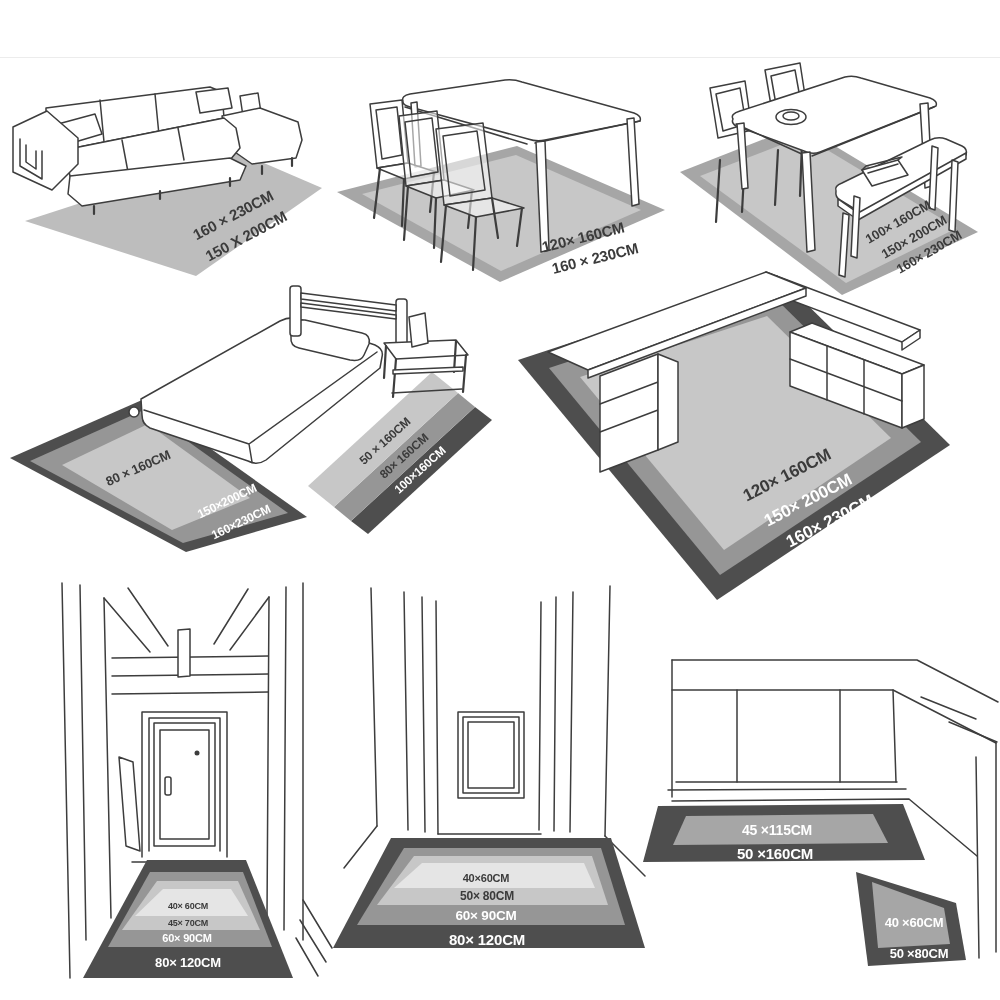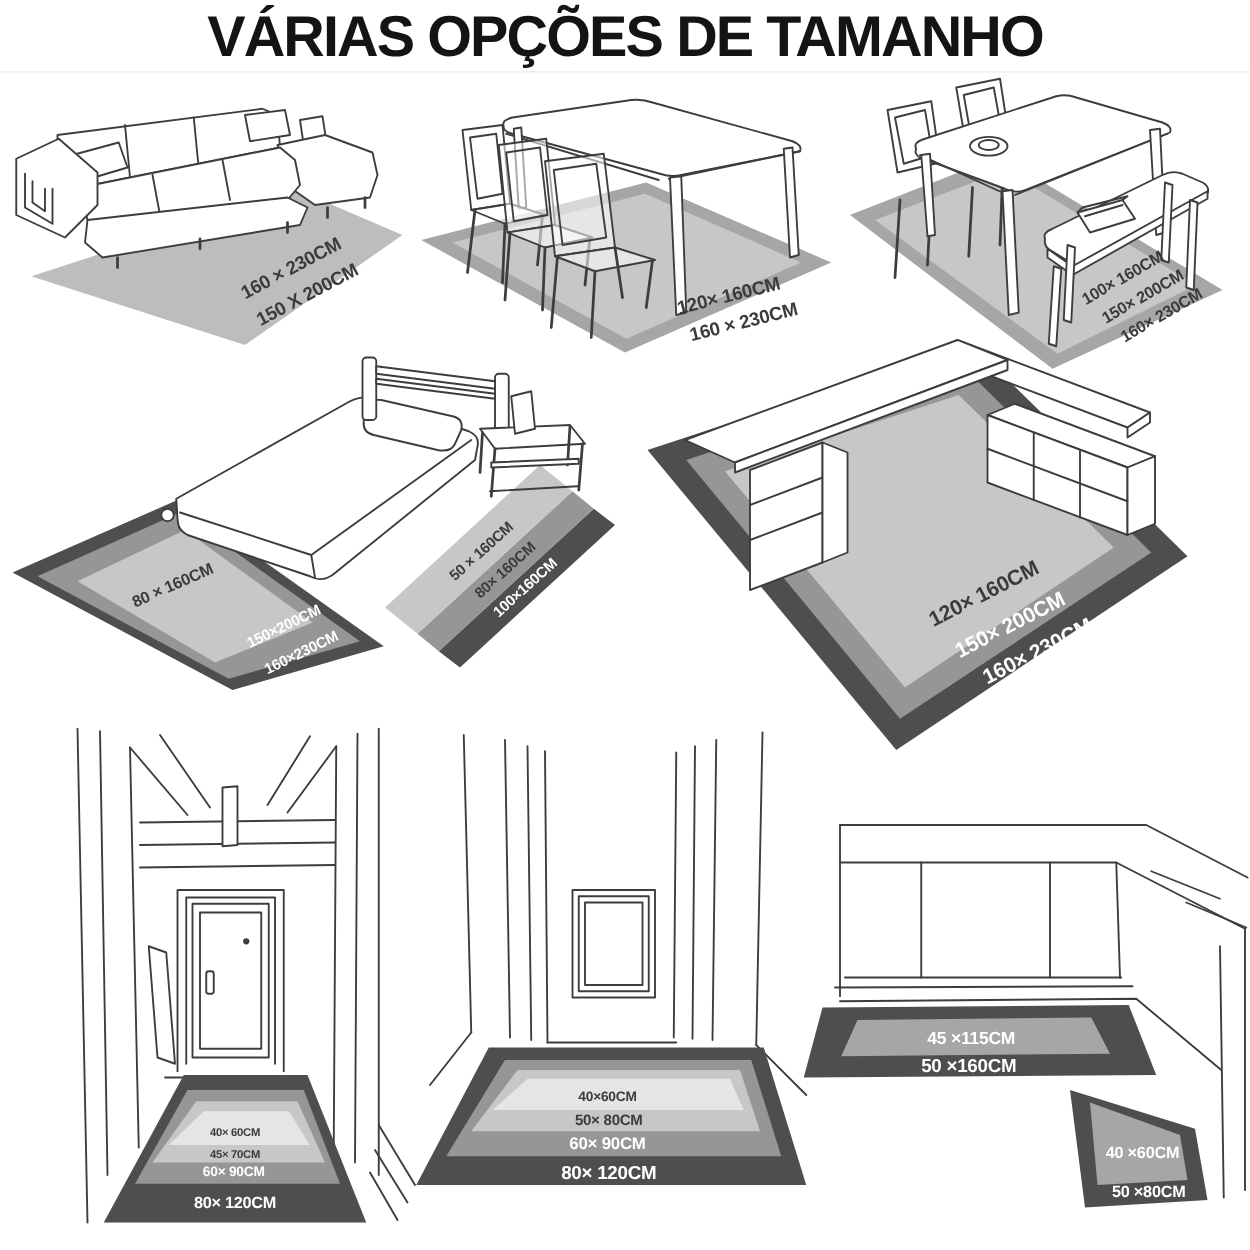--- a/index.html
+++ b/index.html
@@ -20,21 +20,20 @@
   .rg-light{fill:var(--rug-light);} .rg-mid{fill:var(--rug-mid);}
   .rg-dark{fill:var(--rug-dark);} .rg-bord{fill:var(--rug-border-gray);}
   text{font-family:"Liberation Sans",sans-serif;font-weight:bold;text-anchor:middle;
        dominant-baseline:central;letter-spacing:-0.2px;}
   .ld{fill:var(--label-dark);} .lw{fill:var(--label-light);}
 </style>
 </head>
 <body>
 
 <div id="stage">
-  <div class="title">VÁRIAS OPÇÕES DE TAMANHO</div>
   <div class="title-rule"></div>
 
   <svg width="1000" height="1000" viewBox="0 0 1000 1000">
 
     <g>
       <polygon class="rg-sofa" points="25,221 238,152 322,188 196,276"></polygon>
       <g>
         <path class="sw" d="M46,108 L210,87 L222,92 L224,118 L64,150 L46,140 Z"></path>
         <path class="s" d="M100,100 L104,142 M155,94 L159,135"></path>
         <path class="sw" d="M196,92 L228,88 L232,108 L200,113 Z"></path>

